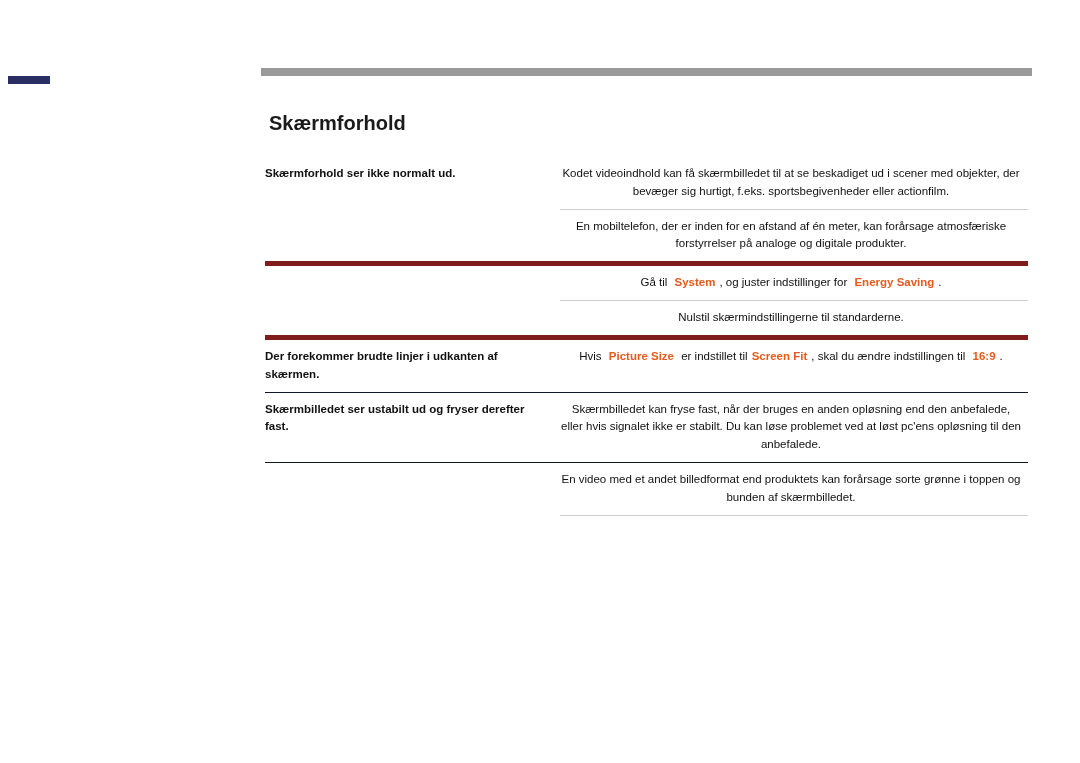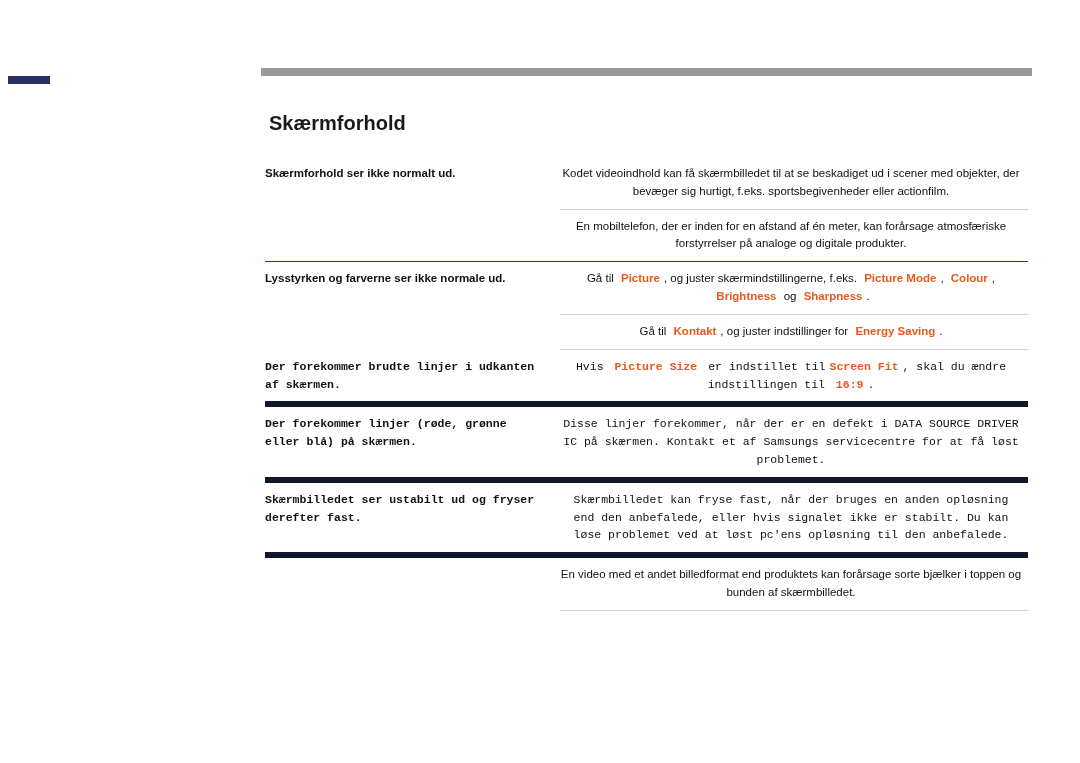--- a/index.html
+++ b/index.html
@@ -8,22 +8,22 @@
   .side-rule { position: absolute; left: 0; top: 68px; width: 42px; height: 4px; background: #2a2f63; }
   .top-rule { position: absolute; left: 253px; right: 56px; top: 60px; height: 1px; background: #999; }
   .content { position: absolute; left: 253px; right: 56px; top: 96px; }
   .heading { font-size: 20px; font-weight: 700; color: #1a1a1a; margin-bottom: 18px; }
   table { width: 100%; border-collapse: collapse; font-size: 11.5px; line-height: 1.55; }
   td { vertical-align: top; padding: 8px 6px 8px 0; border-bottom: 1px solid #707070; }
   td.left { width: 295px; font-weight: 700; padding-right: 14px; }
   td.right { font-weight: 400; text-align: center; }
   tr.inner td.left { border-bottom: 1px solid transparent; }
   tr.inner td.right { border-bottom: 1px solid #cfcfcf; }
-  tr.inner.last td { border-bottom: 1px solid #7f1d1d; }
-  tr.single td { border-bottom: 6px solid #0f172a; font-family: Liberation Mono, monospace; }
+  tr.inner.last td { border-bottom: 5px solid #7f1d1d; }
+  tr.single td { border-bottom: 1px solid #0f172a; }
   .hl { color: #e65a1c; font-weight: 700; }
 </style>
 </head>
 <body>
 
 <div class="page">
   <div class="side-rule"></div>
   <div class="top-rule"></div>
   <div class="content">
     <div class="heading">Skærmforhold</div>
@@ -31,39 +31,35 @@
       <tbody id="tbody">
           <tr class="inner">
             <td class="left">Skærmforhold ser ikke normalt ud.</td>
             <td class="right">Kodet videoindhold kan få skærmbilledet til at se beskadiget ud i scener med objekter, der bevæger sig hurtigt, f.eks. sportsbegivenheder eller actionfilm.</td>
           </tr>
           <tr class="inner last">
             <td class="left"></td>
             <td class="right">En mobiltelefon, der er inden for en afstand af én meter, kan forårsage atmosfæriske forstyrrelser på analoge og digitale produkter.</td>
           </tr>
           <tr class="inner">
-            <td class="left">Lysstyrken og farverne ser ikke normale ud.</td>
-            <td class="right">Gå til <span class="hl">Picture</span>, og juster skærmindstillingerne, f.eks. <span class="hl">Picture Mode</span>, <span class="hl">Colour</span>, <span class="hl">Brightness</span> og <span class="hl">Sharpness</span>.</td>
+            <td class="left"></td>
+            <td class="right">Gå til <span class="hl">System</span>, og juster indstillinger for <span class="hl">Energy Saving</span>.</td>
           </tr>
-          <tr class="inner">
+          <tr class="inner last">
             <td class="left"></td>
-            <td class="right">Gå til <span class="hl">Kontakt</span>, og juster indstillinger for <span class="hl">Energy Saving</span>.</td>
+            <td class="right">Nulstil skærmindstillingerne til standarderne.</td>
           </tr>
           <tr class="single">
             <td class="left">Der forekommer brudte linjer i udkanten af skærmen.</td>
             <td class="right">Hvis <span class="hl">Picture Size</span> er indstillet til<span class="hl">Screen Fit</span>, skal du ændre indstillingen til <span class="hl">16:9</span>.</td>
-          </tr>
-          <tr class="single">
-            <td class="left">Der forekommer linjer (røde, grønne eller blå) på skærmen.</td>
-            <td class="right">Disse linjer forekommer, når der er en defekt i DATA SOURCE DRIVER IC på skærmen. Kontakt et af Samsungs servicecentre for at få løst problemet.</td>
           </tr>
           <tr class="single">
             <td class="left">Skærmbilledet ser ustabilt ud og fryser derefter fast.</td>
             <td class="right">Skærmbilledet kan fryse fast, når der bruges en anden opløsning end den anbefalede, eller hvis signalet ikke er stabilt. Du kan løse problemet ved at løst pc'ens opløsning til den anbefalede.</td>
           </tr>
           <tr class="inner">
             <td class="left"></td>
-            <td class="right">En video med et andet billedformat end produktets kan forårsage sorte bjælker i toppen og bunden af skærmbilledet.</td>
+            <td class="right">En video med et andet billedformat end produktets kan forårsage sorte grønne i toppen og bunden af skærmbilledet.</td>
           </tr>
         </tbody>
     </table>
   </div>
 </div>
 
 </body></html>

